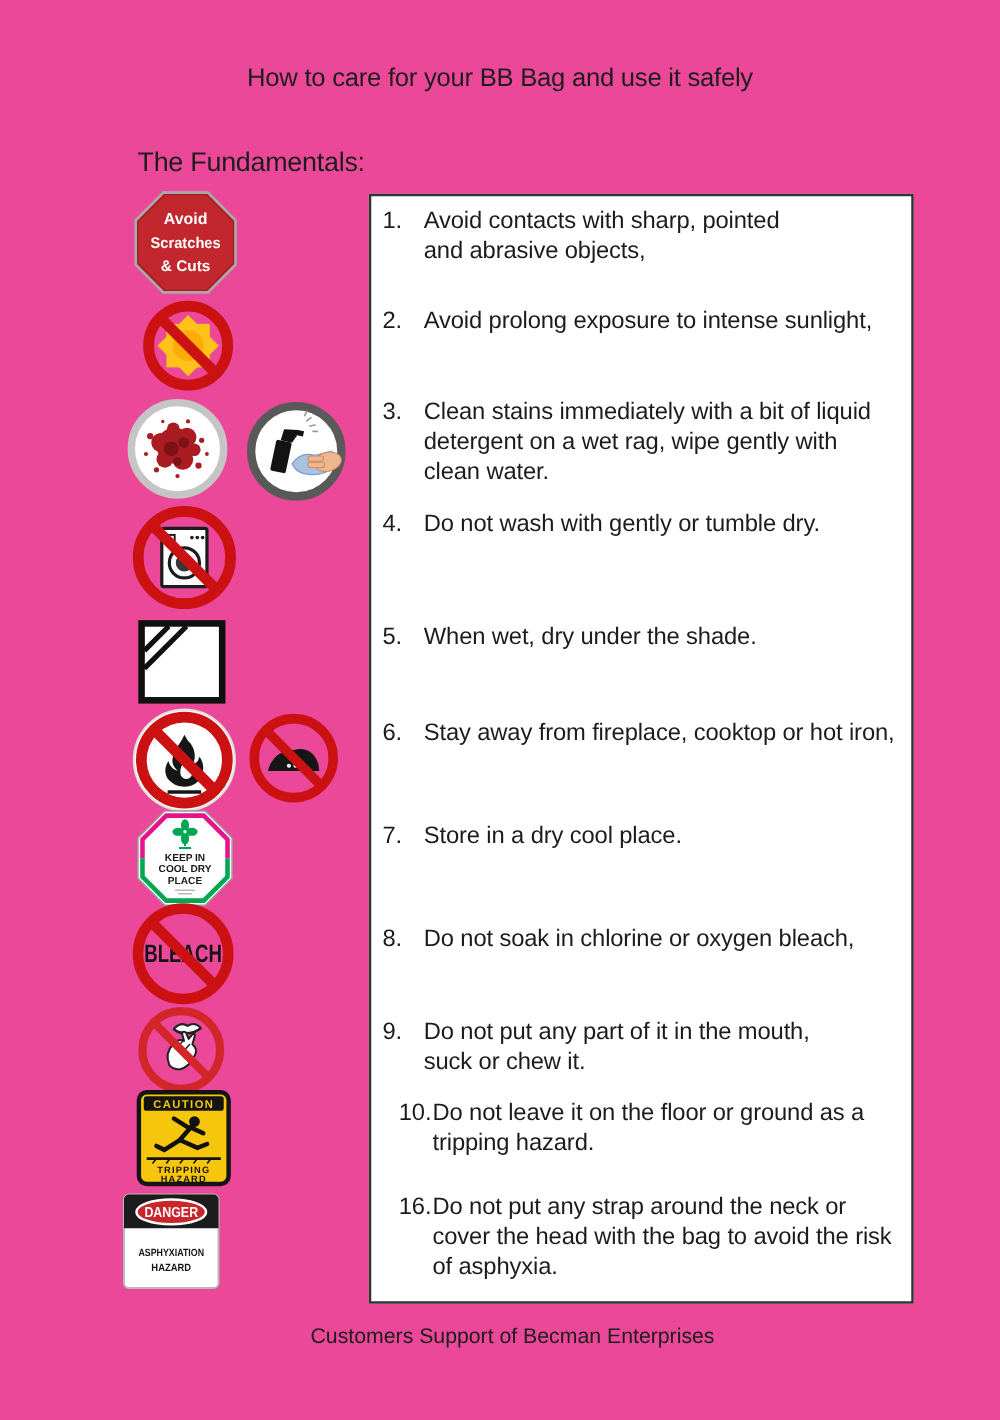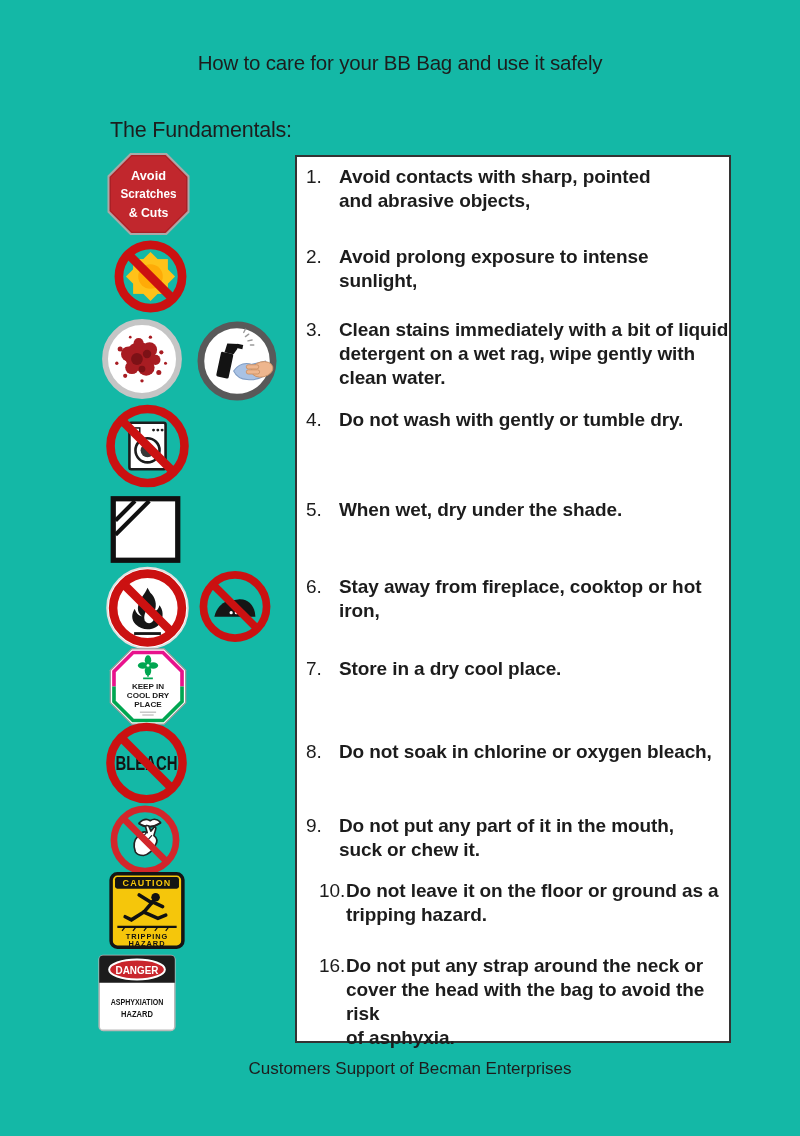--- a/index.html
+++ b/index.html
@@ -1,27 +1,27 @@
 <!DOCTYPE html>
 <html><head>
 <meta charset="utf-8">
 <style>
   html,body{margin:0;padding:0;background:#ffffff;}
-  .page{position:relative;width:800px;height:1136px;background:#14b8a6;overflow:hidden;
+  .page{position:relative;width:800px;height:1136px;background:#ec4899;overflow:hidden;
         font-family:"Liberation Sans","DejaVu Sans",sans-serif;color:#1d1d1d;}
   .title{position:absolute;top:51px;left:0;width:800px;text-align:center;
          font-size:20.5px;letter-spacing:-0.2px;}
   .section-heading{position:absolute;top:118px;left:110px;font-size:21.5px;letter-spacing:-0.2px;}
   .rules-box{position:absolute;left:295px;top:155px;width:436px;height:888px;
              border:2px solid #333333;box-sizing:border-box;background:#ffffff;}
   .rule{position:absolute;left:0;display:flex;padding-left:9px;font-size:19px;line-height:24px;
         letter-spacing:-0.1px;color:#1c1c1c;}
   .rule-num{flex:0 0 33px;width:33px;}
   .rule-wide .rule-num{flex:0 0 27px;width:27px;margin-left:13px;}
-  .rule-text{white-space:pre-line;font-weight:bold;}
+  .rule-text{white-space:pre-line;}
   .icon{position:absolute;}
   .icon svg{display:block;width:100%;height:100%;}
   .footer{position:absolute;top:1059px;left:0;width:800px;text-align:center;font-size:17px;
           padding-left:20px;box-sizing:border-box;}
   svg text{font-family:"Liberation Sans","DejaVu Sans",sans-serif;}
 </style>
 </head>
 <body>
 
 <div class="page">

